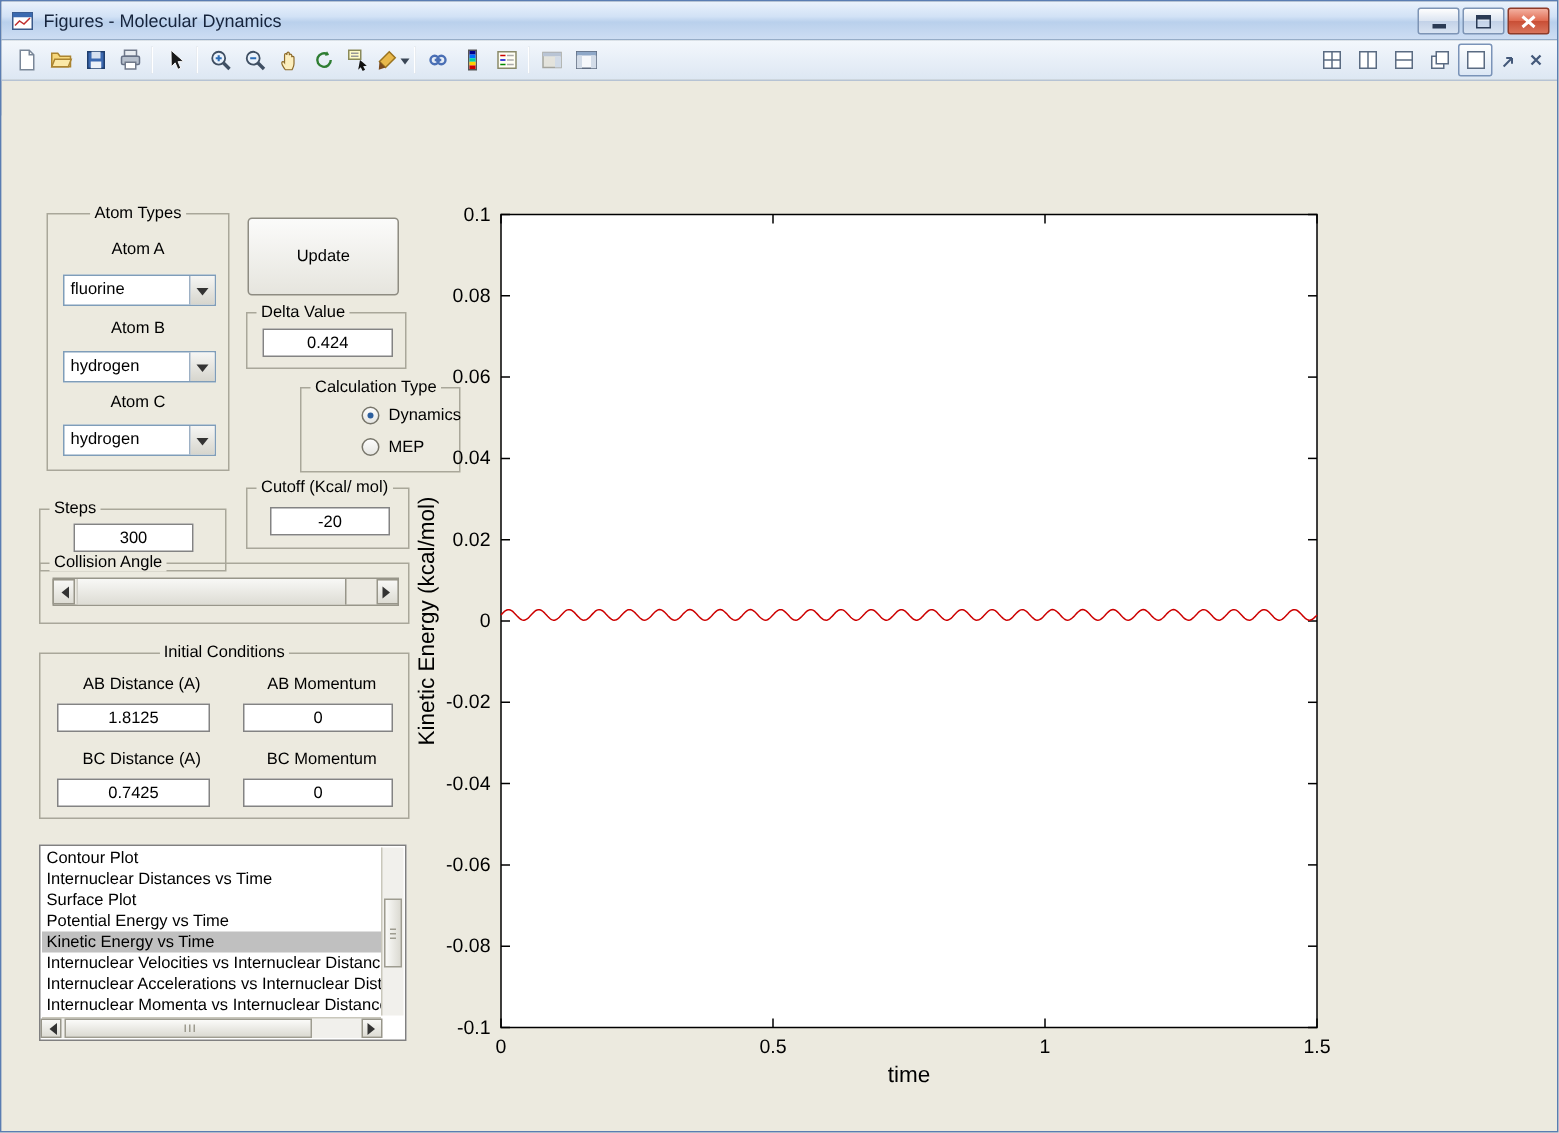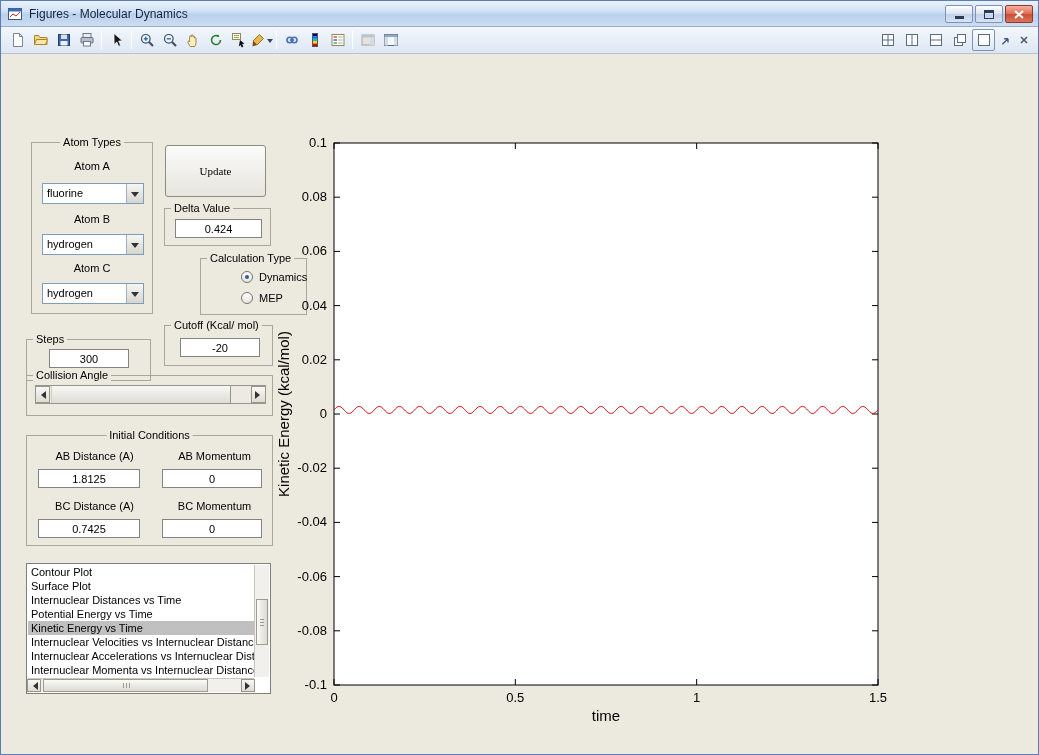--- a/index.html
+++ b/index.html
@@ -50,21 +50,21 @@
     font-family:"Liberation Sans",sans-serif;padding:0;}
 
   .combo{position:absolute;height:21px;background:#fff;border:1px solid #7f9db9;}
   .combo .txt{position:absolute;left:4px;top:3px;font-size:11px;color:#000;white-space:nowrap;}
   .combo .btn{position:absolute;right:0;top:0;bottom:0;width:17px;border-left:1px solid #9db0c4;
     background:linear-gradient(#f6f6f4,#d6d5cd);display:flex;align-items:center;justify-content:center;}
   .combo .btn i{width:0;height:0;border:4px solid transparent;border-top:5px solid #333;margin-top:5px;}
 
   .btn-update{position:absolute;border:1px solid #8e8c82;border-radius:3px;
     background:linear-gradient(#fbfbfa,#e6e5de);font-size:11px;color:#000;
-    display:flex;align-items:center;justify-content:center;font-family:Liberation Serif, serif;}
+    display:flex;align-items:center;justify-content:center;font-family:Liberation Sans, sans-serif;}
 
   .radio-row{position:absolute;display:flex;align-items:center;gap:6px;padding-left:28px;}
   .radio{position:relative;width:12px;height:12px;border-radius:50%;border:1px solid #77756a;
     background:linear-gradient(#fdfdfd,#e6e6e2);flex:0 0 auto;}
   .radio.checked::after{content:'';position:absolute;left:3px;top:3px;width:4px;height:4px;border-radius:50%;background:#2d5f9e;}
   .radio-lbl{font-size:11px;color:#000;}
 
   
   .hscroll{position:absolute;height:19px;border:1px solid #98968a;background:#eceae2;}
   .sb-btn{position:absolute;top:0;bottom:0;width:15px;background:linear-gradient(#f8f8f6,#dddcd4);
@@ -365,22 +365,22 @@
     <input class="tfield" style="left: 135px; top: 33px; width: 100px; height: 19px;" value="0">
     <span class="lbl" style="left:5px;top:64px;width:125px;">BC Distance (A)</span>
     <span class="lbl" style="left:135px;top:64px;width:105px;">BC Momentum</span>
     <input class="tfield" style="left: 11px; top: 83px; width: 102px; height: 19px;" value="0.7425">
     <input class="tfield" style="left: 135px; top: 83px; width: 100px; height: 19px;" value="0">
   </div>
 
   <div class="listbox" style="left:25px;top:562px;width:245px;height:131px;">
     <div class="lb-view">
         <div class="lb-item">Contour Plot</div>
+        <div class="lb-item">Internuclear Distances vs Time</div>
         <div class="lb-item">Surface Plot</div>
-        <div class="lb-item">Internuclear Distances vs Time</div>
         <div class="lb-item">Potential Energy vs Time</div>
         <div class="lb-item selected">Kinetic Energy vs Time</div>
         <div class="lb-item">Internuclear Velocities vs Internuclear Distance</div>
         <div class="lb-item">Internuclear Accelerations vs Internuclear Distance</div>
         <div class="lb-item">Internuclear Momenta vs Internuclear Distance</div>
       </div>
     <div class="lb-vscroll">
       <div class="lb-vthumb">
           <span class="grip-h"></span>
         </div>

